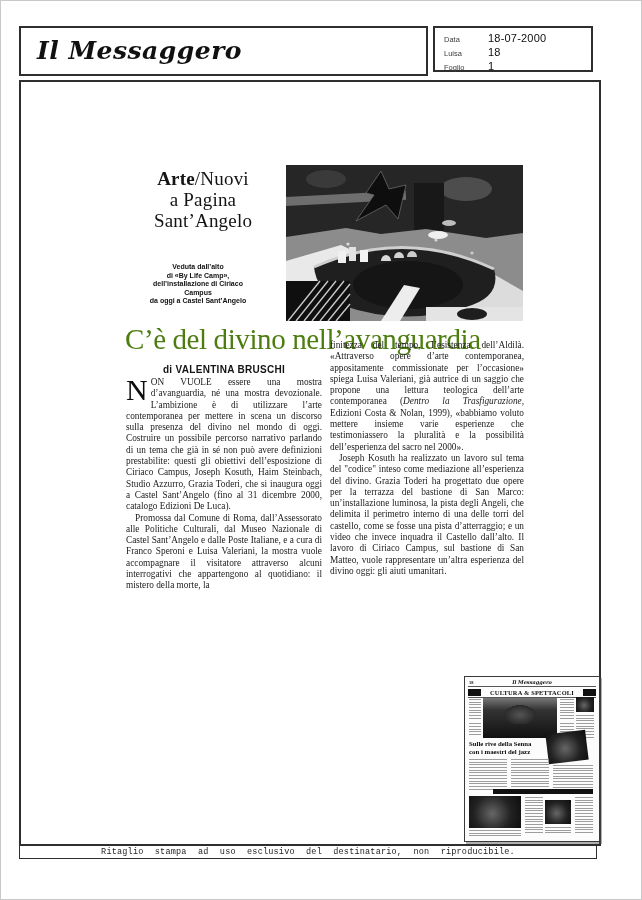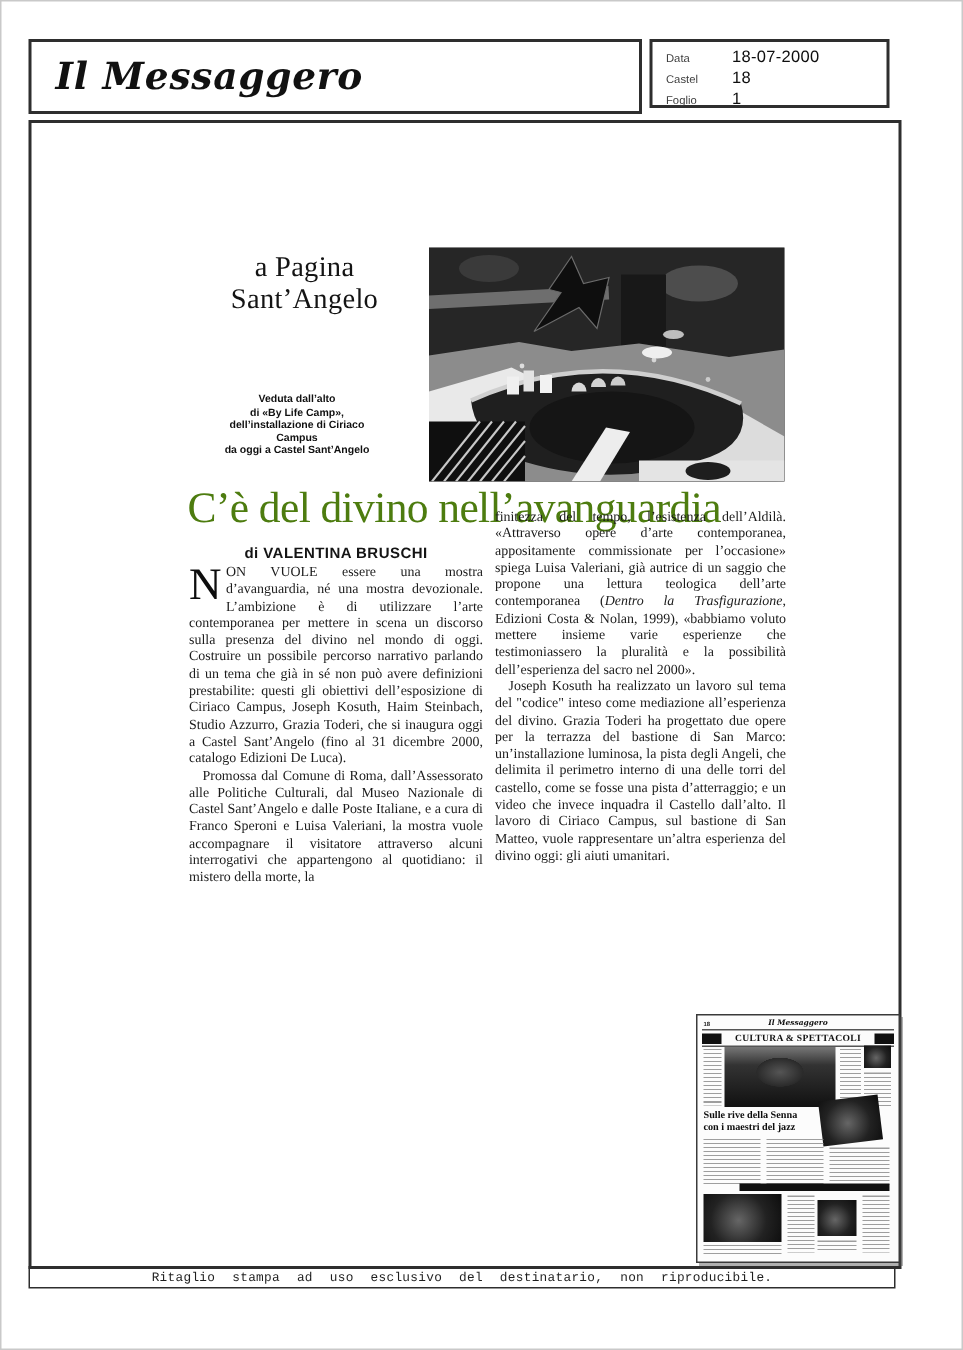--- a/index.html
+++ b/index.html
@@ -74,32 +74,33 @@
   <div class="logo-box">
     <div class="logo">Il Messaggero</div>
   </div>
 
   <div class="meta-box">
     <div class="meta-row">
       <span class="meta-label">Data</span>
       <span class="meta-value">18-07-2000</span>
     </div>
     <div class="meta-row">
-      <span class="meta-label">Castel</span>
+      <span class="meta-label">Luisa</span>
       <span class="meta-value">18</span>
     </div>
     <div class="meta-row">
       <span class="meta-label">Foglio</span>
       <span class="meta-value">1</span>
     </div>
   </div>
 
   <div class="main-box">
 
     <div class="kicker">
+      <div><b>Arte</b><span>/Nuovi</span></div>
       <div>a Pagina</div>
       <div>Sant’Angelo</div>
     </div>
 
     <div class="caption">
       <div>Veduta dall’alto</div>
       <div>di «By Life Camp»,</div>
       <div>dell’installazione di Ciriaco</div>
       <div>Campus</div>
       <div>da oggi a Castel Sant’Angelo</div>

